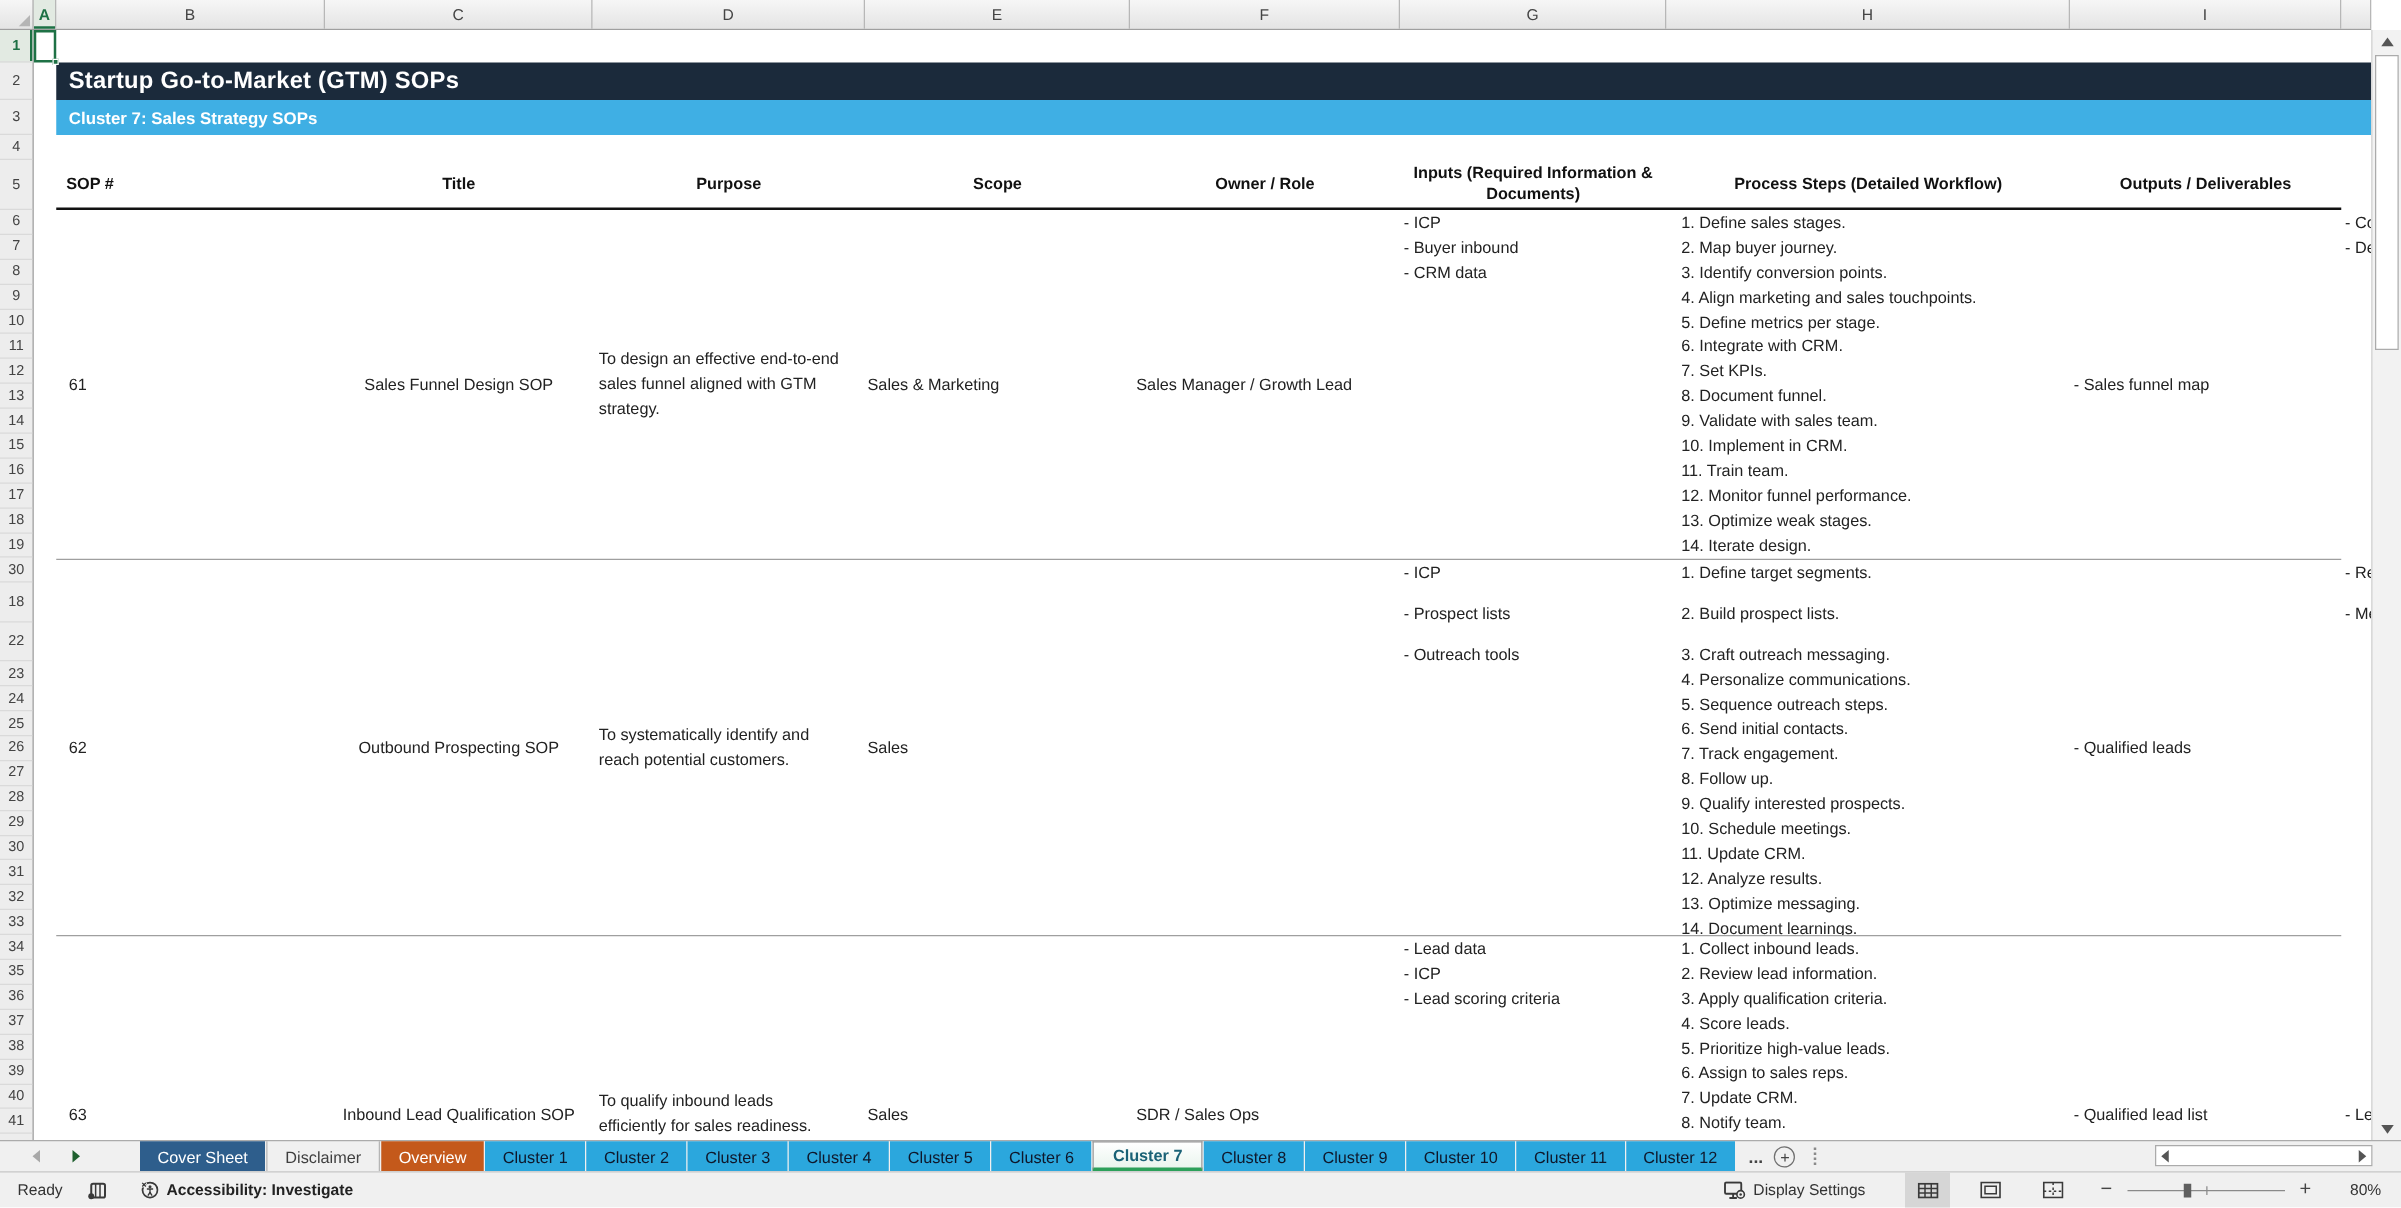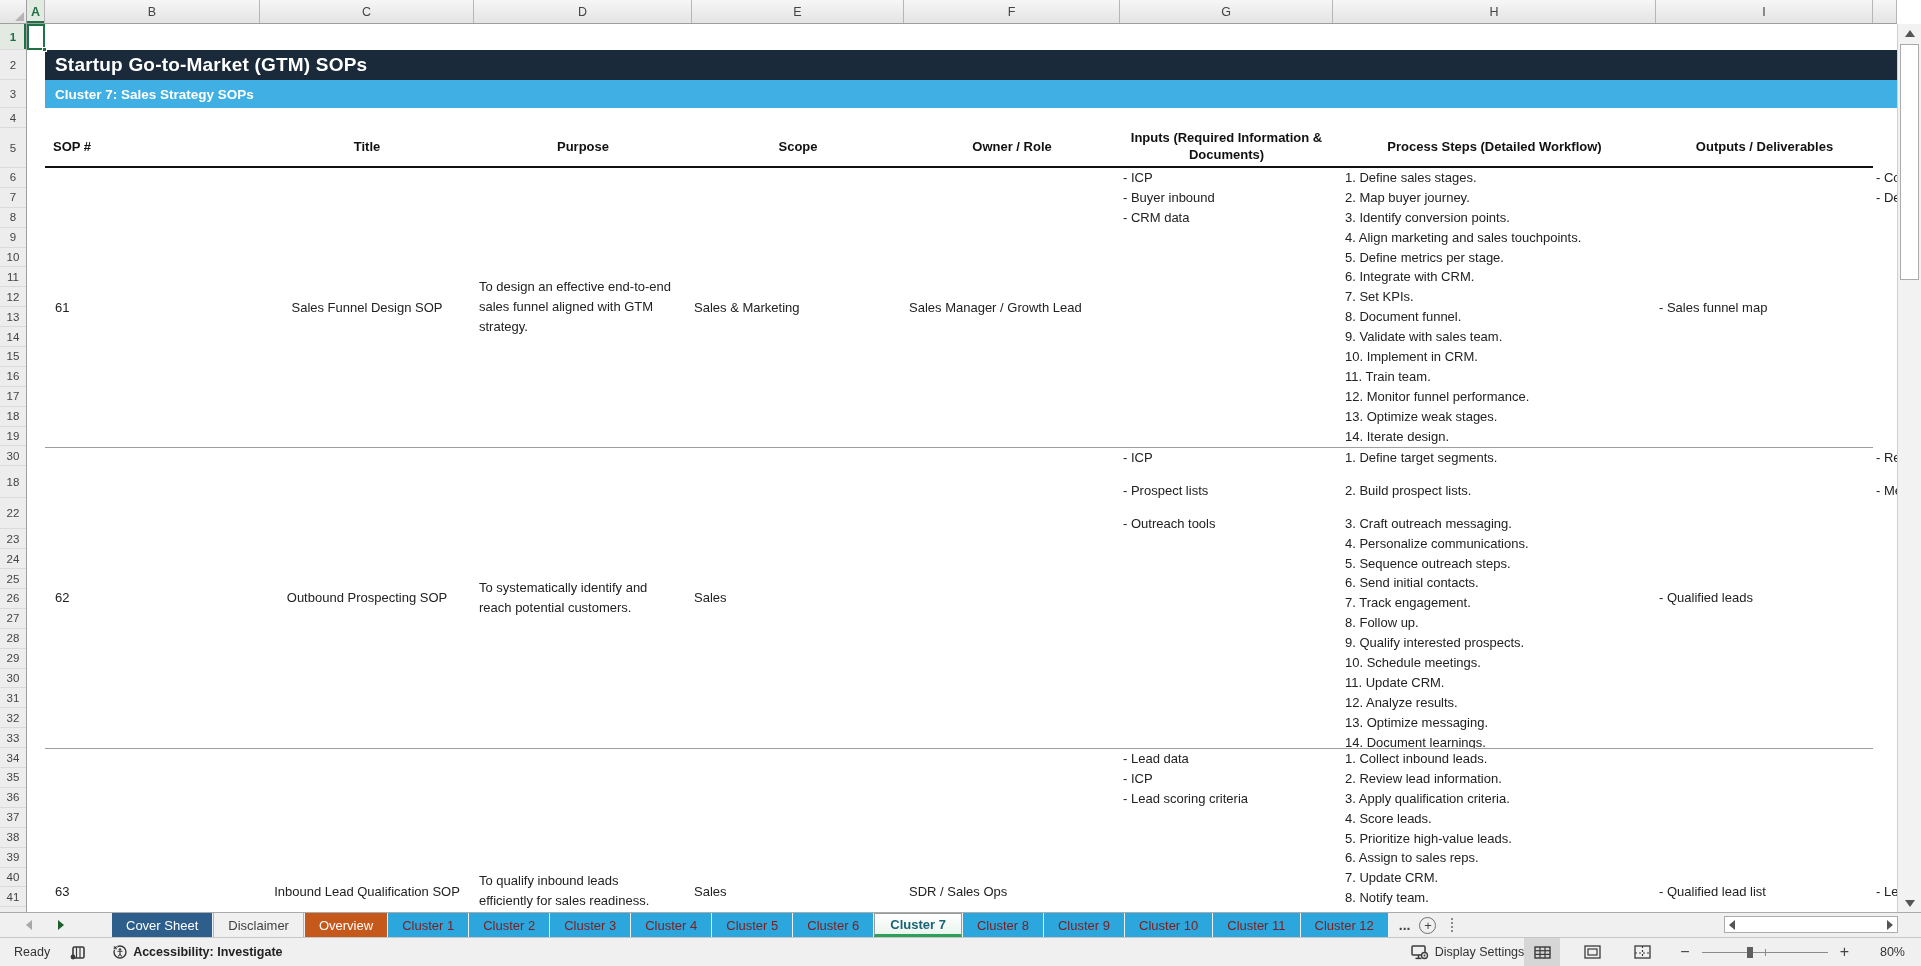--- a/index.html
+++ b/index.html
@@ -65,39 +65,39 @@
   
   .tabbar{position:absolute;left:0;top:912px;width:1921px;height:25px;background:#f0f0f0;
     border-top:1px solid #ababab;display:flex;align-items:stretch;z-index:8;}
   .tabnav{width:112px;display:flex;align-items:center;}
   .tabnav span{margin-left:26px;}
   .tabs{display:flex;align-items:stretch;}
   .tab{display:flex;align-items:center;padding:0 14px;font-size:13px;margin-right:1px;white-space:nowrap;}
   .tab.navy{background:#2E5E8C;color:#fff;}
   .tab.plain{background:transparent;color:#3f3f3f;border-left:1px solid #b5b5b5;border-right:1px solid #b5b5b5;}
   .tab.orange{background:#C4591B;color:#fff;}
-  .tab.blue{background:#2BA7DD;color:#7f1d1d;}
+  .tab.blue{background:#2BA7DD;color:#0f172a;}
   .tab.active{background:linear-gradient(#ffffff,#eaf5ee);color:#1A6276;font-weight:bold;
     border:1px solid #9a9a9a;border-bottom:3px solid #2CA05A;padding:0 15px;}
   .more{display:flex;align-items:center;color:#444;font-size:14px;margin-left:10px;font-weight:bold;}
   .addbtn{width:17px;height:17px;border-radius:50%;border:1px solid #707070;color:#444;font-size:13px;
     display:flex;align-items:center;justify-content:center;align-self:center;margin:0 9px;line-height:1;}
   .grip{width:3px;height:14px;border-left:2px dotted #8a8a8a;align-self:center;margin:0 6px;}
   .hscroll{position:absolute;left:1724px;top:916px;width:174px;height:17px;background:#fff;
     border:1px solid #ababab;display:flex;align-items:center;justify-content:space-between;z-index:9;padding:0 4px;}
 
   
   .statusbar{position:absolute;left:0;top:937px;width:1921px;height:29px;background:#f0f0f0;
     border-top:1px solid #c6c6c6;display:flex;align-items:center;z-index:9;font-size:12.5px;color:#333;}
   .sb-ready{margin-left:14px;}
   .sb-macro{margin-left:20px;display:flex;align-items:center;}
   .sb-acc{margin-left:26px;display:flex;align-items:center;font-weight:600;color:#222;}
   .sb-acc svg{margin-right:6px;}
   .sb-right{margin-left:auto;display:flex;align-items:center;}
-  .sb-disp{display:flex;align-items:center;}
+  .sb-disp{display:flex;align-items:center;margin-right:32px;}
   .sb-disp svg{margin-right:6px;}
   .viewbtn{width:36px;height:29px;display:flex;align-items:center;justify-content:center;margin-right:14px;}
   .viewbtn.active{background:#d6d6d6;}
   .zminus,.zplus{font-size:16px;color:#444;padding:0 6px;}
   .ztrack{width:126px;height:1px;background:#8a8a8a;position:relative;margin:0 6px;}
   .ztick{position:absolute;left:63px;top:-3px;width:1px;height:7px;background:#8a8a8a;}
   .zthumb{position:absolute;left:45px;top:-5px;width:6px;height:11px;background:#5f5f5f;}
   .zlabel{width:40px;text-align:right;margin-right:16px;margin-left:10px;}
 </style>
 </head>

